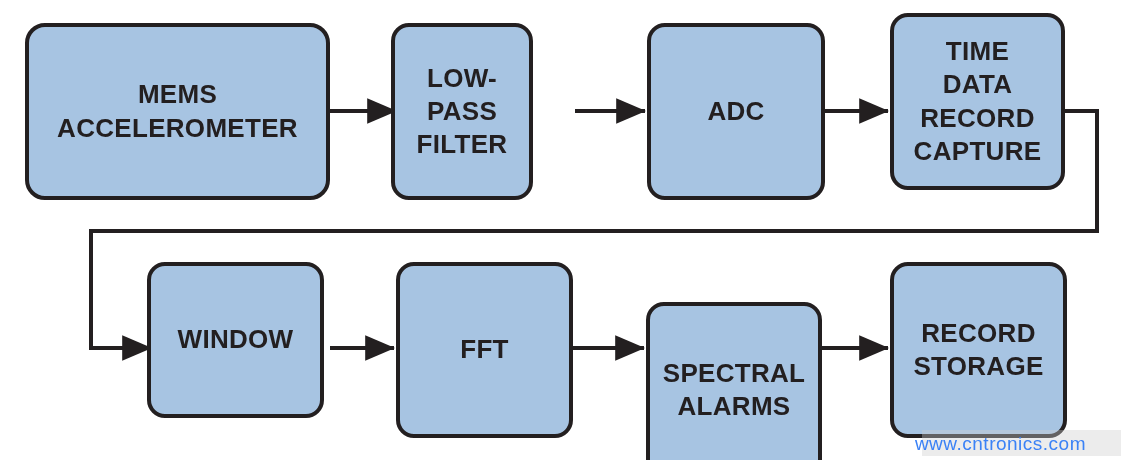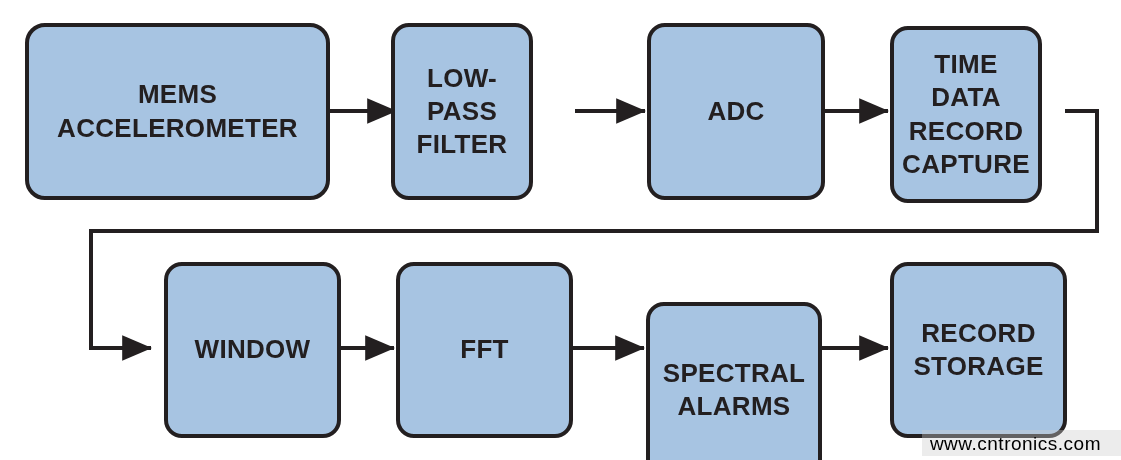--- a/index.html
+++ b/index.html
@@ -31,39 +31,39 @@
     font-weight: bold;
     font-size: 26px;
     line-height: 1.27;
     color: #231f20;
     white-space: pre-line;
     letter-spacing: 0.3px;
   }
   .b-mems     { left: 25px;  top: 23px;  width: 305px; height: 177px; border-radius: 20px; }
   .b-lpf      { left: 391px; top: 23px;  width: 142px; height: 177px; }
   .b-adc      { left: 647px; top: 23px;  width: 178px; height: 177px; }
-  .b-time     { left: 890px; top: 26px;  width: 152px; height: 177px; }
-  .b-window   { left: 164px; top: 262px; width: 177px; height: 176px; }
+  .b-time     { left: 890px; top: 13px;  width: 175px; height: 177px; }
+  .b-window   { left: 147px; top: 262px; width: 177px; height: 156px; }
   .b-fft      { left: 396px; top: 262px; width: 177px; height: 176px; }
   .b-spectral { left: 646px; top: 262px; width: 176px; height: 176px; margin-top: 40px; }
   .b-record   { left: 890px; top: 262px; width: 177px; height: 176px; }
   .watermark-box {
     position: absolute;
     left: 922px; top: 430px;
     width: 199px; height: 26px;
     background: rgba(205, 205, 205, 0.38);
     z-index: 3;
   }
   .watermark-text {
     position: absolute;
-    right: 20px; top: 433px;
+    right: 35px; top: 433px;
     z-index: 4;
     font-size: 19px;
     font-weight: normal;
-    color: #000000;
+    color: #3b82f6;
     letter-spacing: 0.5px;
   }
 </style>
 </head>
 <body>
 
 <div class="canvas">
 
   <svg class="connectors" viewBox="0 0 1121 460" xmlns="http://www.w3.org/2000/svg">
     <defs>

